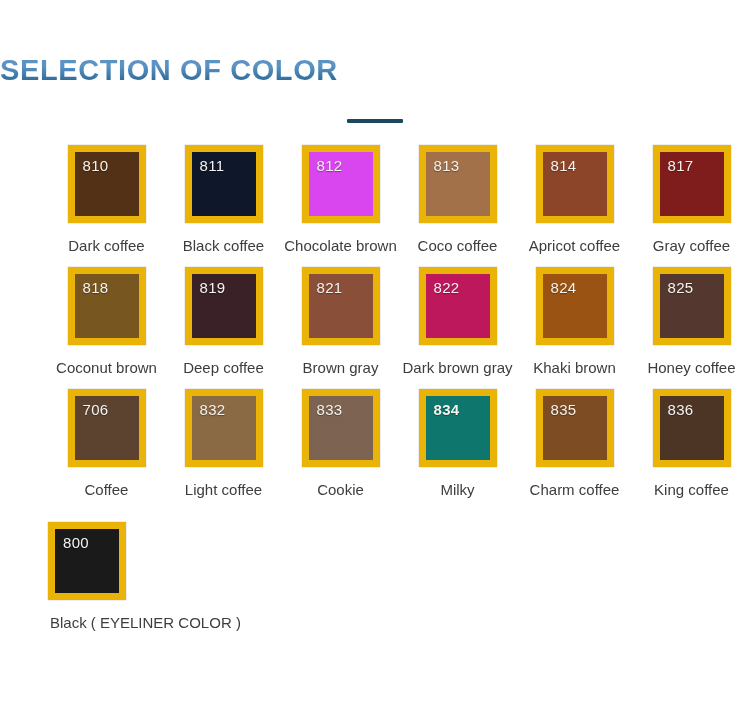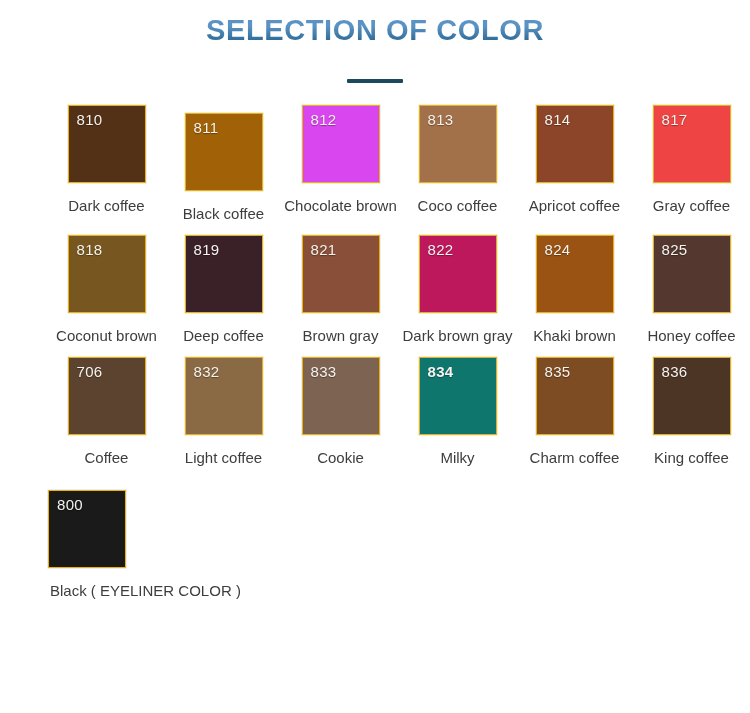--- a/index.html
+++ b/index.html
@@ -19,21 +19,22 @@
   .page {
     position: relative;
     width: 750px;
     height: 713px;
     background: #ffffff;
   }
 
   
   .header {
     padding-top: 15px;
-    text-align: center;
+    text-align: left;
+    margin-top: 40px;
   }
   .page-title {
     font-size: 29px;
     font-weight: bold;
     letter-spacing: 0.6px;
     line-height: 1.1;
     margin: 0;
     background: linear-gradient(180deg, #5a93c4 0%, #4f88ba 38%, #2f6d9c 72%, #1d5b87 100%);
     -webkit-background-clip: text;
     background-clip: text;
@@ -68,21 +69,21 @@
     align-items: center;
   }
   .swatch-cell.first-only {
     width: 118px;
     align-items: flex-start;
   }
   .swatch {
     position: relative;
     width: 78px;
     height: 78px;
-    border: 1px solid #eab308;
+    border: 7px solid #eab308;
     box-shadow: 0 0 0 0.5px rgba(160,150,140,0.35);
   }
   .swatch-code {
     position: absolute;
     top: 5px;
     left: 8px;
     font-size: 15px;
     color: #f6f3ef;
     text-shadow: 0 1px 1px rgba(0,0,0,0.35);
     letter-spacing: 0.3px;
@@ -115,21 +116,21 @@
   <div class="grid">
 
     <div class="swatch-row">
       <div class="swatch-cell">
         <div class="swatch" style="background: rgb(83, 49, 22);">
           <span class="swatch-code">810</span>
         </div>
         <div class="swatch-name">Dark coffee</div>
       </div>
       <div class="swatch-cell">
-        <div class="swatch" style="background: #a16207; margin-top: 8px;">
+        <div class="swatch" style="background: #0f172a;">
           <span class="swatch-code">811</span>
         </div>
         <div class="swatch-name">Black coffee</div>
       </div>
       <div class="swatch-cell">
         <div class="swatch" style="background: #d946ef;">
           <span class="swatch-code">812</span>
         </div>
         <div class="swatch-name">Chocolate brown</div>
       </div>
@@ -139,21 +140,21 @@
         </div>
         <div class="swatch-name">Coco coffee</div>
       </div>
       <div class="swatch-cell">
         <div class="swatch" style="background: rgb(140, 69, 41);">
           <span class="swatch-code">814</span>
         </div>
         <div class="swatch-name">Apricot coffee</div>
       </div>
       <div class="swatch-cell">
-        <div class="swatch" style="background: #ef4444;">
+        <div class="swatch" style="background: #7f1d1d;">
           <span class="swatch-code">817</span>
         </div>
         <div class="swatch-name">Gray coffee</div>
       </div>
     </div>
 
     <div class="swatch-row">
       <div class="swatch-cell">
         <div class="swatch" style="background: rgb(119, 87, 31);">
           <span class="swatch-code">818</span>

